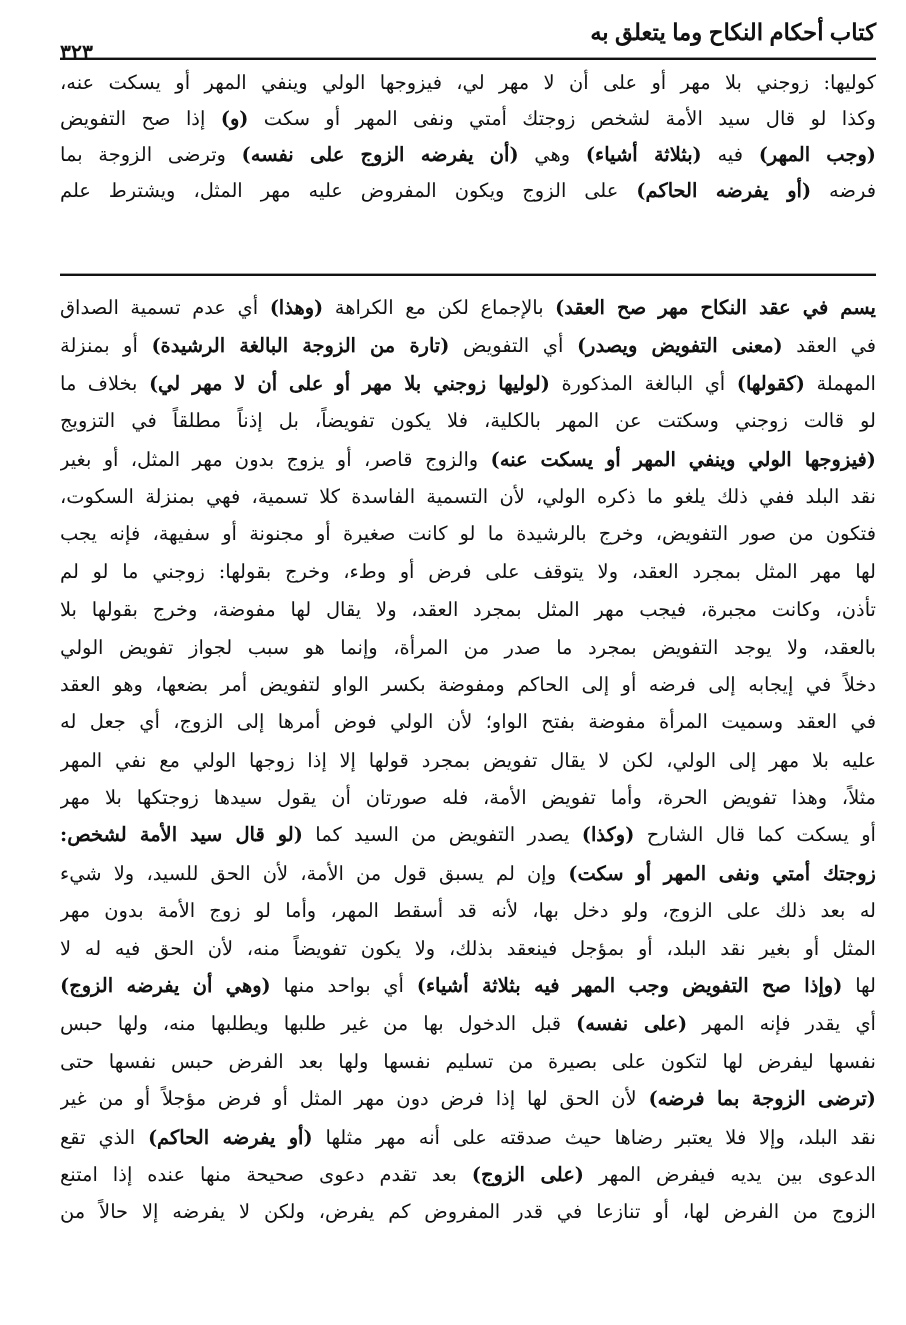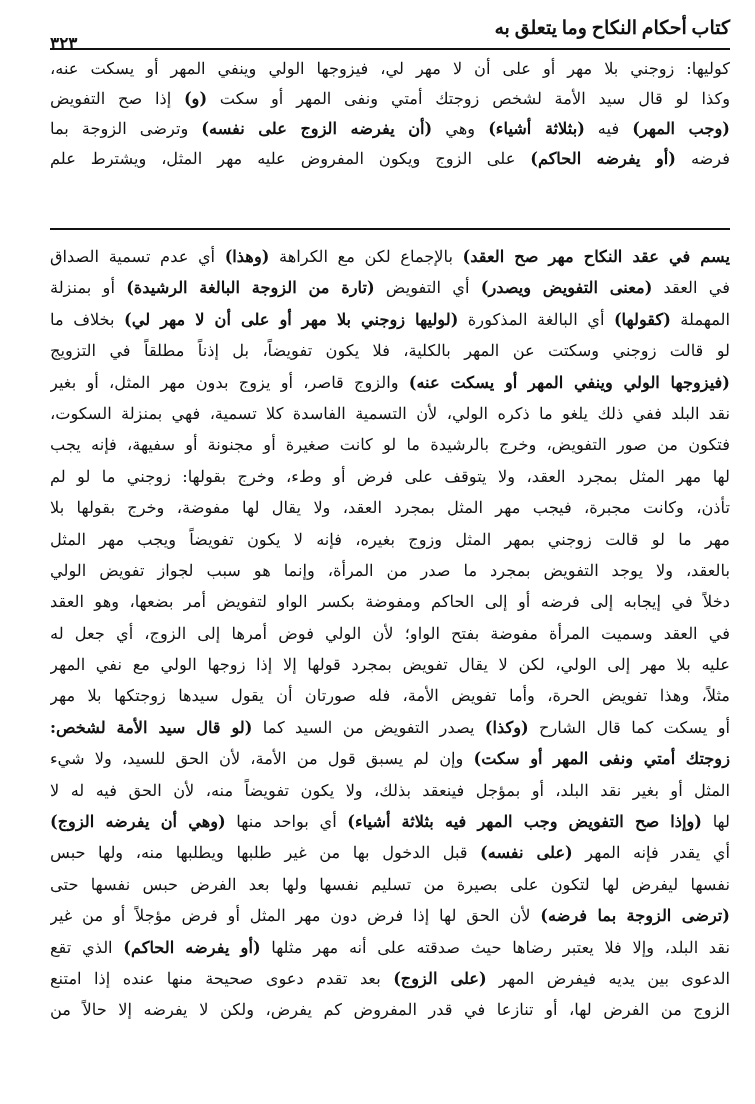--- a/index.html
+++ b/index.html
@@ -1,19 +1,19 @@
 <!DOCTYPE html>
 <html><head>
 <meta charset="utf-8">
 <style>
   html, body { margin: 0; padding: 0; background: #ffffff; }
   body { width: 755px; height: 1104px; position: relative; overflow: hidden; color: #111; }
   .page { position: absolute; left: 0; top: 0; width: 755px; height: 1104px; }
   .header { position: absolute; left: 50px; right: 25px; top: 14px; height: 30px; direction: rtl; }
-  .header-title { position: absolute; right: 0; top: 0; font-family: Liberation Serif, serif; font-weight: bold; font-size: 19px; line-height: 28px; }
+  .header-title { position: absolute; right: 0; top: 0; font-family: Liberation Sans, sans-serif; font-weight: bold; font-size: 19px; line-height: 28px; }
   .header-page { position: absolute; left: 0; top: 16px; font-family: Liberation Sans, sans-serif; font-weight: bold; font-size: 17px; line-height: 28px; direction: rtl; }
   .rule-top { position: absolute; left: 50px; right: 25px; top: 48px; height: 2px; background: #111; }
   .block { position: absolute; left: 50px; right: 25px; direction: rtl; font-family: "DejaVu Serif", serif; font-size: 16.2px; }
   .line { display: block; white-space: nowrap; text-align: justify; text-align-last: justify; height: 30px; line-height: 30px; overflow: hidden; }
   .block.upper { top: 54px; }
   .block.upper .line { height: 30px; line-height: 30px; }
   .block.lower { top: 241px; }
   .block.lower .line { height: 31.4px; line-height: 31.4px; }
   .line .b { font-weight: bold; }
   .rule-mid { position: absolute; left: 50px; right: 25px; top: 228px; height: 2px; background: #111; }
@@ -40,28 +40,28 @@
   <div class="block lower" id="lower">
       <div class="line"><span class="b">يسم في عقد النكاح مهر صح العقد)</span><span> بالإجماع لكن مع الكراهة </span><span class="b">(وهذا)</span><span> أي عدم تسمية الصداق</span></div>
       <div class="line"><span>في العقد </span><span class="b">(معنى التفويض ويصدر)</span><span> أي التفويض </span><span class="b">(تارة من الزوجة البالغة الرشيدة)</span><span> أو بمنزلة</span></div>
       <div class="line"><span>المهملة </span><span class="b">(كقولها)</span><span> أي البالغة المذكورة </span><span class="b">(لوليها زوجني بلا مهر أو على أن لا مهر لي)</span><span> بخلاف ما</span></div>
       <div class="line"><span>لو قالت زوجني وسكتت عن المهر بالكلية، فلا يكون تفويضاً، بل إذناً مطلقاً في التزويج</span></div>
       <div class="line"><span class="b">(فيزوجها الولي وينفي المهر أو يسكت عنه)</span><span> والزوج قاصر، أو يزوج بدون مهر المثل، أو بغير</span></div>
       <div class="line"><span>نقد البلد ففي ذلك يلغو ما ذكره الولي، لأن التسمية الفاسدة كلا تسمية، فهي بمنزلة السكوت،</span></div>
       <div class="line"><span>فتكون من صور التفويض، وخرج بالرشيدة ما لو كانت صغيرة أو مجنونة أو سفيهة، فإنه يجب</span></div>
       <div class="line"><span>لها مهر المثل بمجرد العقد، ولا يتوقف على فرض أو وطء، وخرج بقولها: زوجني ما لو لم</span></div>
       <div class="line"><span>تأذن، وكانت مجبرة، فيجب مهر المثل بمجرد العقد، ولا يقال لها مفوضة، وخرج بقولها بلا</span></div>
-      <div class="line"><span>مهر ما لو قالت زوجني بمهر المثل وزوج بغيره، فإنه لا يكون تفويضاً ويجب مهر المثل</span></div>
       <div class="line"><span>بالعقد، ولا يوجد التفويض بمجرد ما صدر من المرأة، وإنما هو سبب لجواز تفويض الولي</span></div>
       <div class="line"><span>دخلاً في إيجابه إلى فرضه أو إلى الحاكم ومفوضة بكسر الواو لتفويض أمر بضعها، وهو العقد</span></div>
       <div class="line"><span>في العقد وسميت المرأة مفوضة بفتح الواو؛ لأن الولي فوض أمرها إلى الزوج، أي جعل له</span></div>
       <div class="line"><span>عليه بلا مهر إلى الولي، لكن لا يقال تفويض بمجرد قولها إلا إذا زوجها الولي مع نفي المهر</span></div>
       <div class="line"><span>مثلاً، وهذا تفويض الحرة، وأما تفويض الأمة، فله صورتان أن يقول سيدها زوجتكها بلا مهر</span></div>
       <div class="line"><span>أو يسكت كما قال الشارح </span><span class="b">(وكذا)</span><span> يصدر التفويض من السيد كما </span><span class="b">(لو قال سيد الأمة لشخص:</span></div>
       <div class="line"><span class="b">زوجتك أمتي ونفى المهر أو سكت)</span><span> وإن لم يسبق قول من الأمة، لأن الحق للسيد، ولا شيء</span></div>
+      <div class="line"><span>له بعد ذلك على الزوج، ولو دخل بها، لأنه قد أسقط المهر، وأما لو زوج الأمة بدون مهر</span></div>
       <div class="line"><span>المثل أو بغير نقد البلد، أو بمؤجل فينعقد بذلك، ولا يكون تفويضاً منه، لأن الحق فيه له لا</span></div>
       <div class="line"><span>لها </span><span class="b">(وإذا صح التفويض وجب المهر فيه بثلاثة أشياء)</span><span> أي بواحد منها </span><span class="b">(وهي أن يفرضه الزوج)</span></div>
       <div class="line"><span>أي يقدر فإنه المهر </span><span class="b">(على نفسه)</span><span> قبل الدخول بها من غير طلبها ويطلبها منه، ولها حبس</span></div>
       <div class="line"><span>نفسها ليفرض لها لتكون على بصيرة من تسليم نفسها ولها بعد الفرض حبس نفسها حتى</span></div>
       <div class="line"><span class="b">(ترضى الزوجة بما فرضه)</span><span> لأن الحق لها إذا فرض دون مهر المثل أو فرض مؤجلاً أو من غير</span></div>
       <div class="line"><span>نقد البلد، وإلا فلا يعتبر رضاها حيث صدقته على أنه مهر مثلها </span><span class="b">(أو يفرضه الحاكم)</span><span> الذي تقع</span></div>
       <div class="line"><span>الدعوى بين يديه فيفرض المهر </span><span class="b">(على الزوج)</span><span> بعد تقدم دعوى صحيحة منها عنده إذا امتنع</span></div>
       <div class="line"><span>الزوج من الفرض لها، أو تنازعا في قدر المفروض كم يفرض، ولكن لا يفرضه إلا حالاً من</span></div>
     </div>
 </div>

